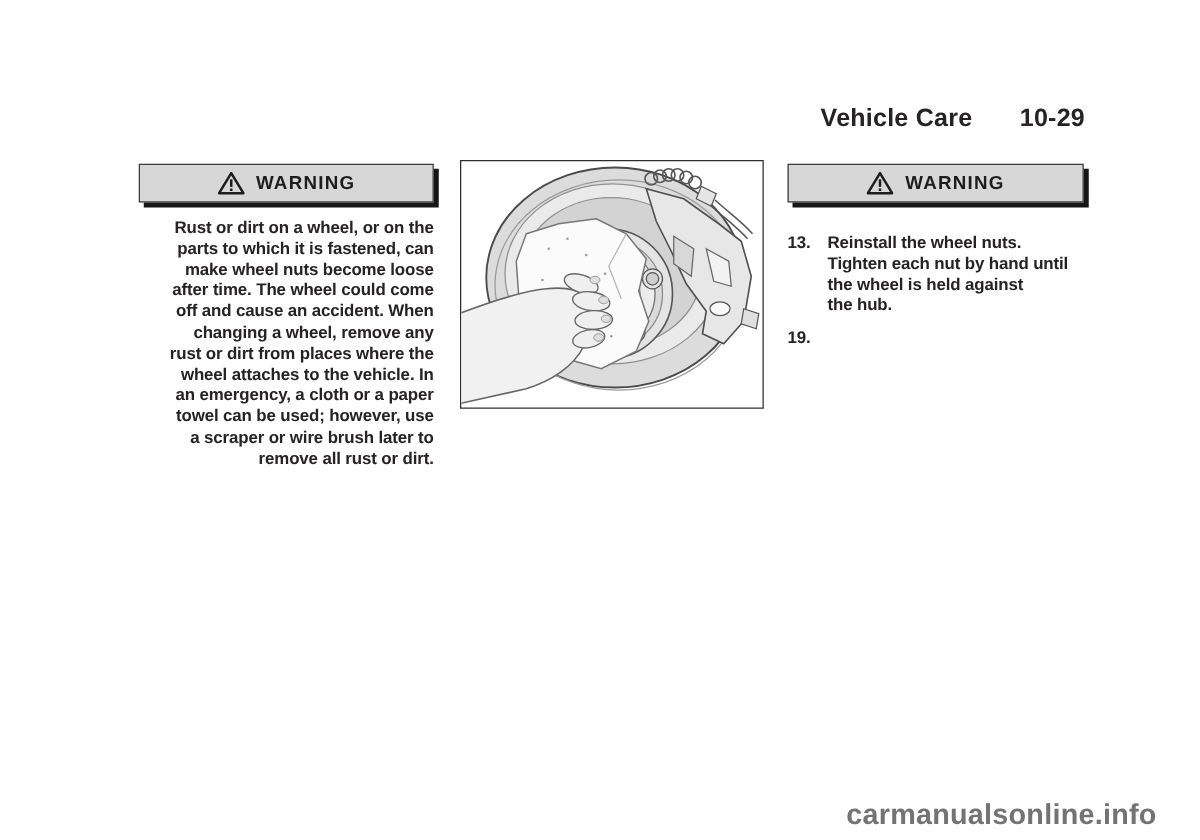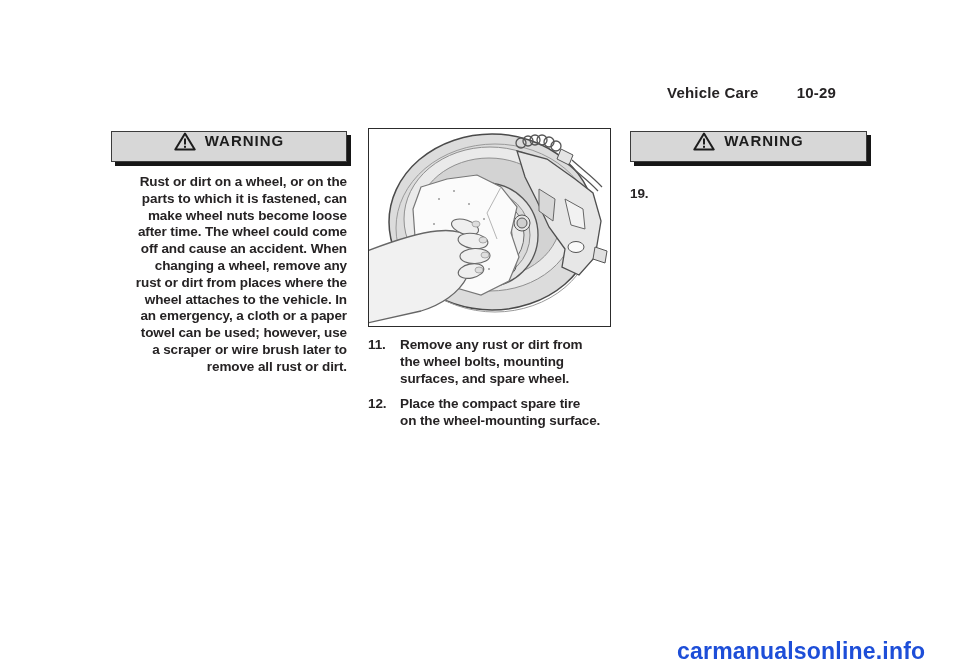--- a/index.html
+++ b/index.html
@@ -17,44 +17,44 @@
   }
   .page {
     position: absolute;
     inset: 0;
     background: #ffffff;
   }
   
   .header {
     position: absolute;
     top: 84px;
-    left: 596px;
+    left: 628px;
     width: 240px;
     display: flex;
     justify-content: flex-end;
     align-items: baseline;
     gap: 38px;
-    font-size: 15px;
+    font-size: 20px;
     font-weight: bold;
     letter-spacing: 0.2px;
   }
   
   .col { position: absolute; top: 131px; }
   .col-left   { left: 111px; width: 236px; }
   .col-middle { left: 368px; width: 243px; top: 128px; }
   .col-right  { left: 630px; width: 237px; }
 
   
   .warning-box {
     height: 29px;
     background: #d7d7d7;
     border: 1px solid #3c3c3c;
     box-shadow: 4px 4px 0 #161616;
     display: flex;
-    align-items: flex-start;
+    align-items: center;
     justify-content: center;
     gap: 9px;
     font-size: 15px;
     font-weight: bold;
     letter-spacing: 1px;
     color: #1d1d1d;
   }
   .warning-box svg { display: block; }
 
   .warning-text {
@@ -93,21 +93,21 @@
   .step-text { white-space: pre-line; }
 
   
   .watermark {
     position: absolute;
     left: 677px;
     top: 638px;
     font-size: 23px;
     font-weight: bold;
     letter-spacing: 0.2px;
-    color: #1d4ed8;
+    color: #737373;
   }
 </style>
 </head>
 <body>
 
 <div class="page">
 
   <div class="header">
     <span>Vehicle Care</span>
     <span>10-29</span>
@@ -220,48 +220,42 @@
           <ellipse cx="102" cy="142" rx="13" ry="7" transform="rotate(-12 102 142)"></ellipse>
         </g>
         <g fill="#dedede" stroke="#999" stroke-width="0.8">
           <ellipse cx="107" cy="95" rx="4" ry="3"></ellipse>
           <ellipse cx="114" cy="111" rx="4" ry="3"></ellipse>
           <ellipse cx="116" cy="126" rx="4" ry="3"></ellipse>
           <ellipse cx="110" cy="141" rx="4" ry="3"></ellipse>
         </g>
       </svg>
     </div>
-    <div class="steps">
-      <div class="step">
-        <span class="step-num">11.</span>
-        <span class="step-text">Remove any rust or dirt from
-the wheel bolts, mounting
-surfaces, and spare wheel.</span>
-      </div>
-      <div class="step">
-        <span class="step-num">12.</span>
-        <span class="step-text">Place the compact spare tire
-on the wheel-mounting surface.</span>
-      </div>
-    </div>
   </div>
 
   <div class="col col-right">
     <div class="warning-box">
       <span>
         <svg width="22" height="19" viewBox="0 0 22 19">
           <path d="M11 1.5 L20.7 17.5 L1.3 17.5 Z" fill="none" stroke="#1d1d1d" stroke-width="2" stroke-linejoin="round"></path>
           <rect x="10" y="6.5" width="2" height="6" fill="#1d1d1d"></rect>
           <rect x="10" y="13.8" width="2" height="2" fill="#1d1d1d"></rect>
         </svg>
       </span>
       <span>WARNING</span>
     </div>
     <div class="steps steps-offset">
       <div class="step">
+        <span class="step-num">13.</span>
+        <span class="step-text">Reinstall the wheel nuts.
+Tighten each nut by hand until
+the wheel is held against
+the hub.</span>
+      </div>
+      <div class="step">
         <span class="step-num">19.</span>
       </div>
     </div>
   </div>
 
   <div class="watermark">carmanualsonline.info</div>
 
 </div>
 
 </body></html>

